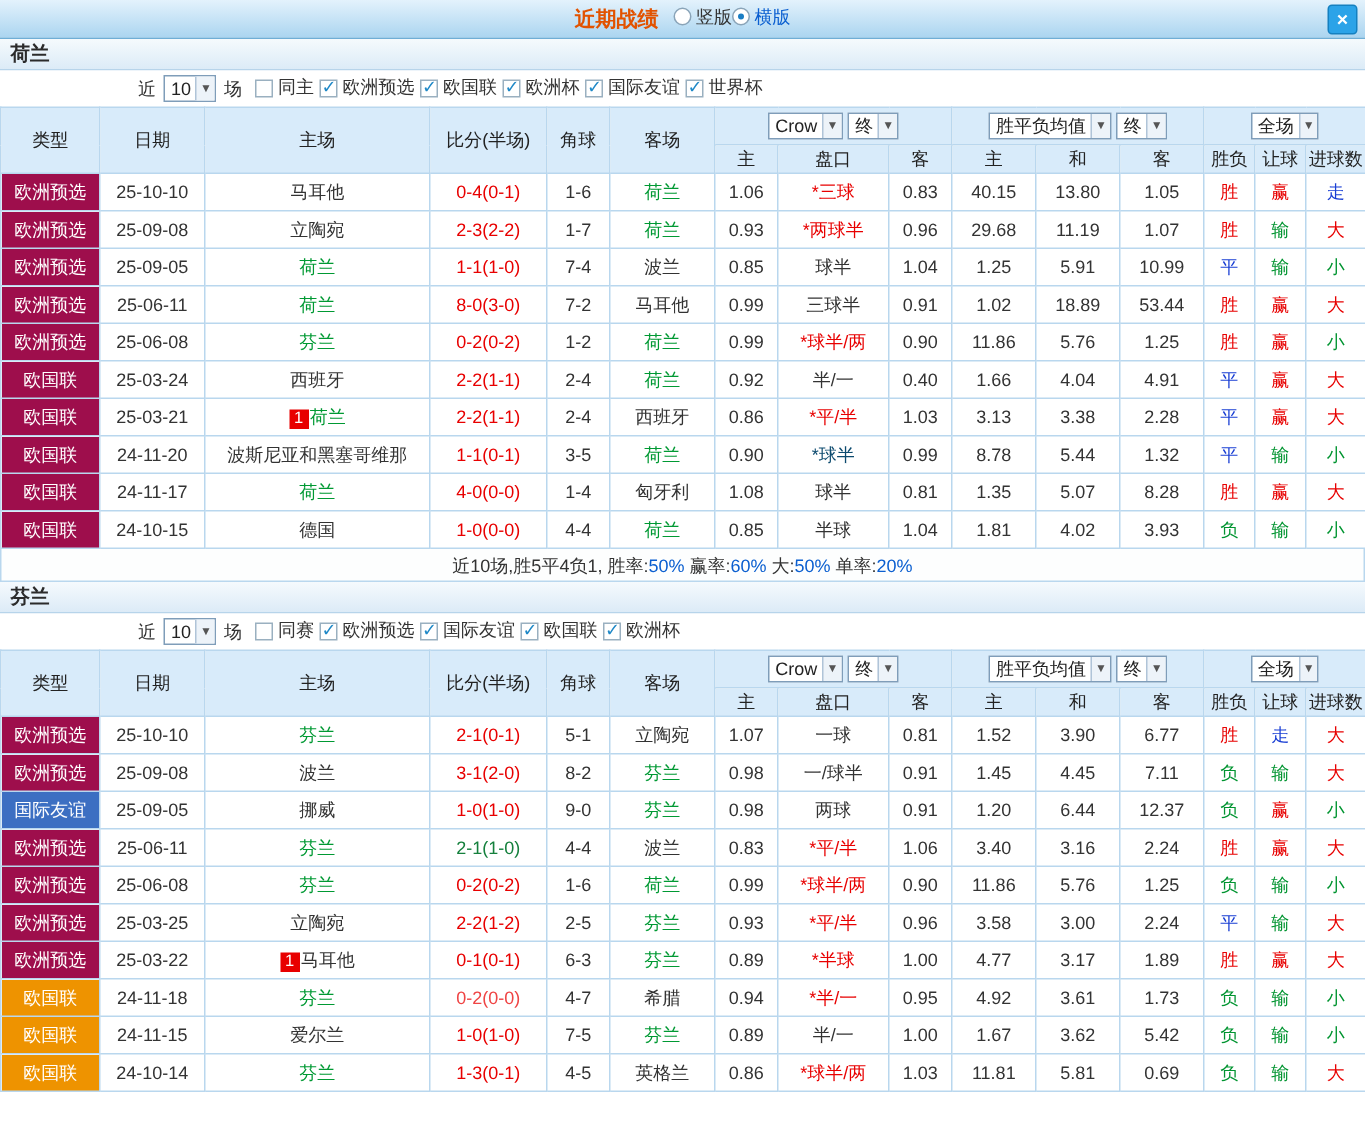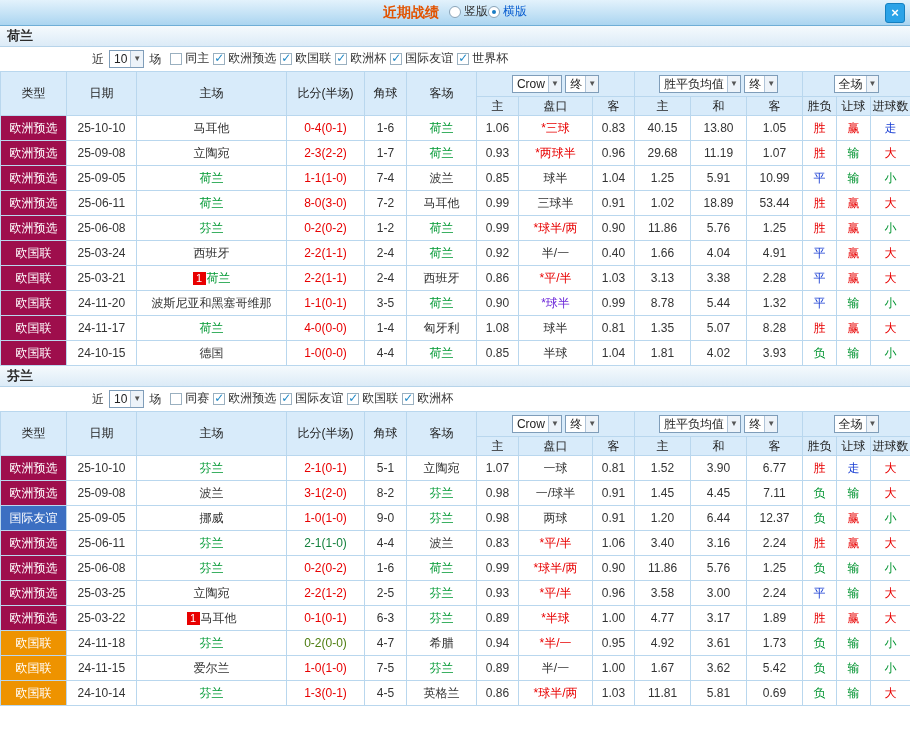--- a/index.html
+++ b/index.html
@@ -283,21 +283,21 @@
           <td style="color: rgb(232, 0, 0);">大</td>
         </tr>
         <tr>
           <td style="background: rgb(158, 14, 76); color: rgb(255, 255, 255);">欧国联</td>
           <td>24-11-20</td>
           <td><span>波斯尼亚和黑塞哥维那</span></td>
           <td style="color: rgb(232, 0, 0);">1-1(0-1)</td>
           <td>3-5</td>
           <td><span style="color: rgb(0, 153, 51);">荷兰</span></td>
           <td>0.90</td>
-          <td style="color: #6d28d9;">*球半</td>
+          <td style="color: #0c4a6e;">*球半</td>
           <td>0.99</td>
           <td>8.78</td>
           <td>5.44</td>
           <td>1.32</td>
           <td style="color: rgb(26, 63, 212);">平</td>
           <td style="color: rgb(0, 148, 48);">输</td>
           <td style="color: rgb(0, 148, 48);">小</td>
         </tr>
         <tr>
           <td style="background: rgb(158, 14, 76); color: rgb(255, 255, 255);">欧国联</td>
@@ -328,20 +328,21 @@
           <td>1.04</td>
           <td>1.81</td>
           <td>4.02</td>
           <td>3.93</td>
           <td style="color: rgb(0, 148, 48);">负</td>
           <td style="color: rgb(0, 148, 48);">输</td>
           <td style="color: rgb(0, 148, 48);">小</td>
         </tr>
       </tbody>
   </table>
+  <div class="summary"><span>近10场,胜5平4负1, 胜率:</span><span style="color: rgb(11, 95, 208);">50%</span><span> 赢率:</span><span style="color: rgb(11, 95, 208);">60%</span><span> 大:</span><span style="color: rgb(11, 95, 208);">50%</span><span> 单率:</span><span style="color: rgb(11, 95, 208);">20%</span></div>
 </div>
 
 <div>
   <div class="section-title">芬兰</div>
 
   <div class="filterbar">
     <span>近</span>
     <span class="sel">
         <span>10</span>
         <span class="caret">▼</span>
@@ -547,21 +548,21 @@
           <td>3.17</td>
           <td>1.89</td>
           <td style="color: rgb(232, 0, 0);">胜</td>
           <td style="color: rgb(232, 0, 0);">赢</td>
           <td style="color: rgb(232, 0, 0);">大</td>
         </tr>
         <tr>
           <td style="background: rgb(238, 147, 0); color: rgb(255, 255, 255);">欧国联</td>
           <td>24-11-18</td>
           <td><span style="color: rgb(0, 153, 51);">芬兰</span></td>
-          <td style="color: #4d7c0f;">0-2(0-0)</td>
+          <td style="color: #ef4444;">0-2(0-0)</td>
           <td>4-7</td>
           <td><span>希腊</span></td>
           <td>0.94</td>
           <td style="color: rgb(232, 0, 0);">*半/一</td>
           <td>0.95</td>
           <td>4.92</td>
           <td>3.61</td>
           <td>1.73</td>
           <td style="color: rgb(0, 148, 48);">负</td>
           <td style="color: rgb(0, 148, 48);">输</td>

